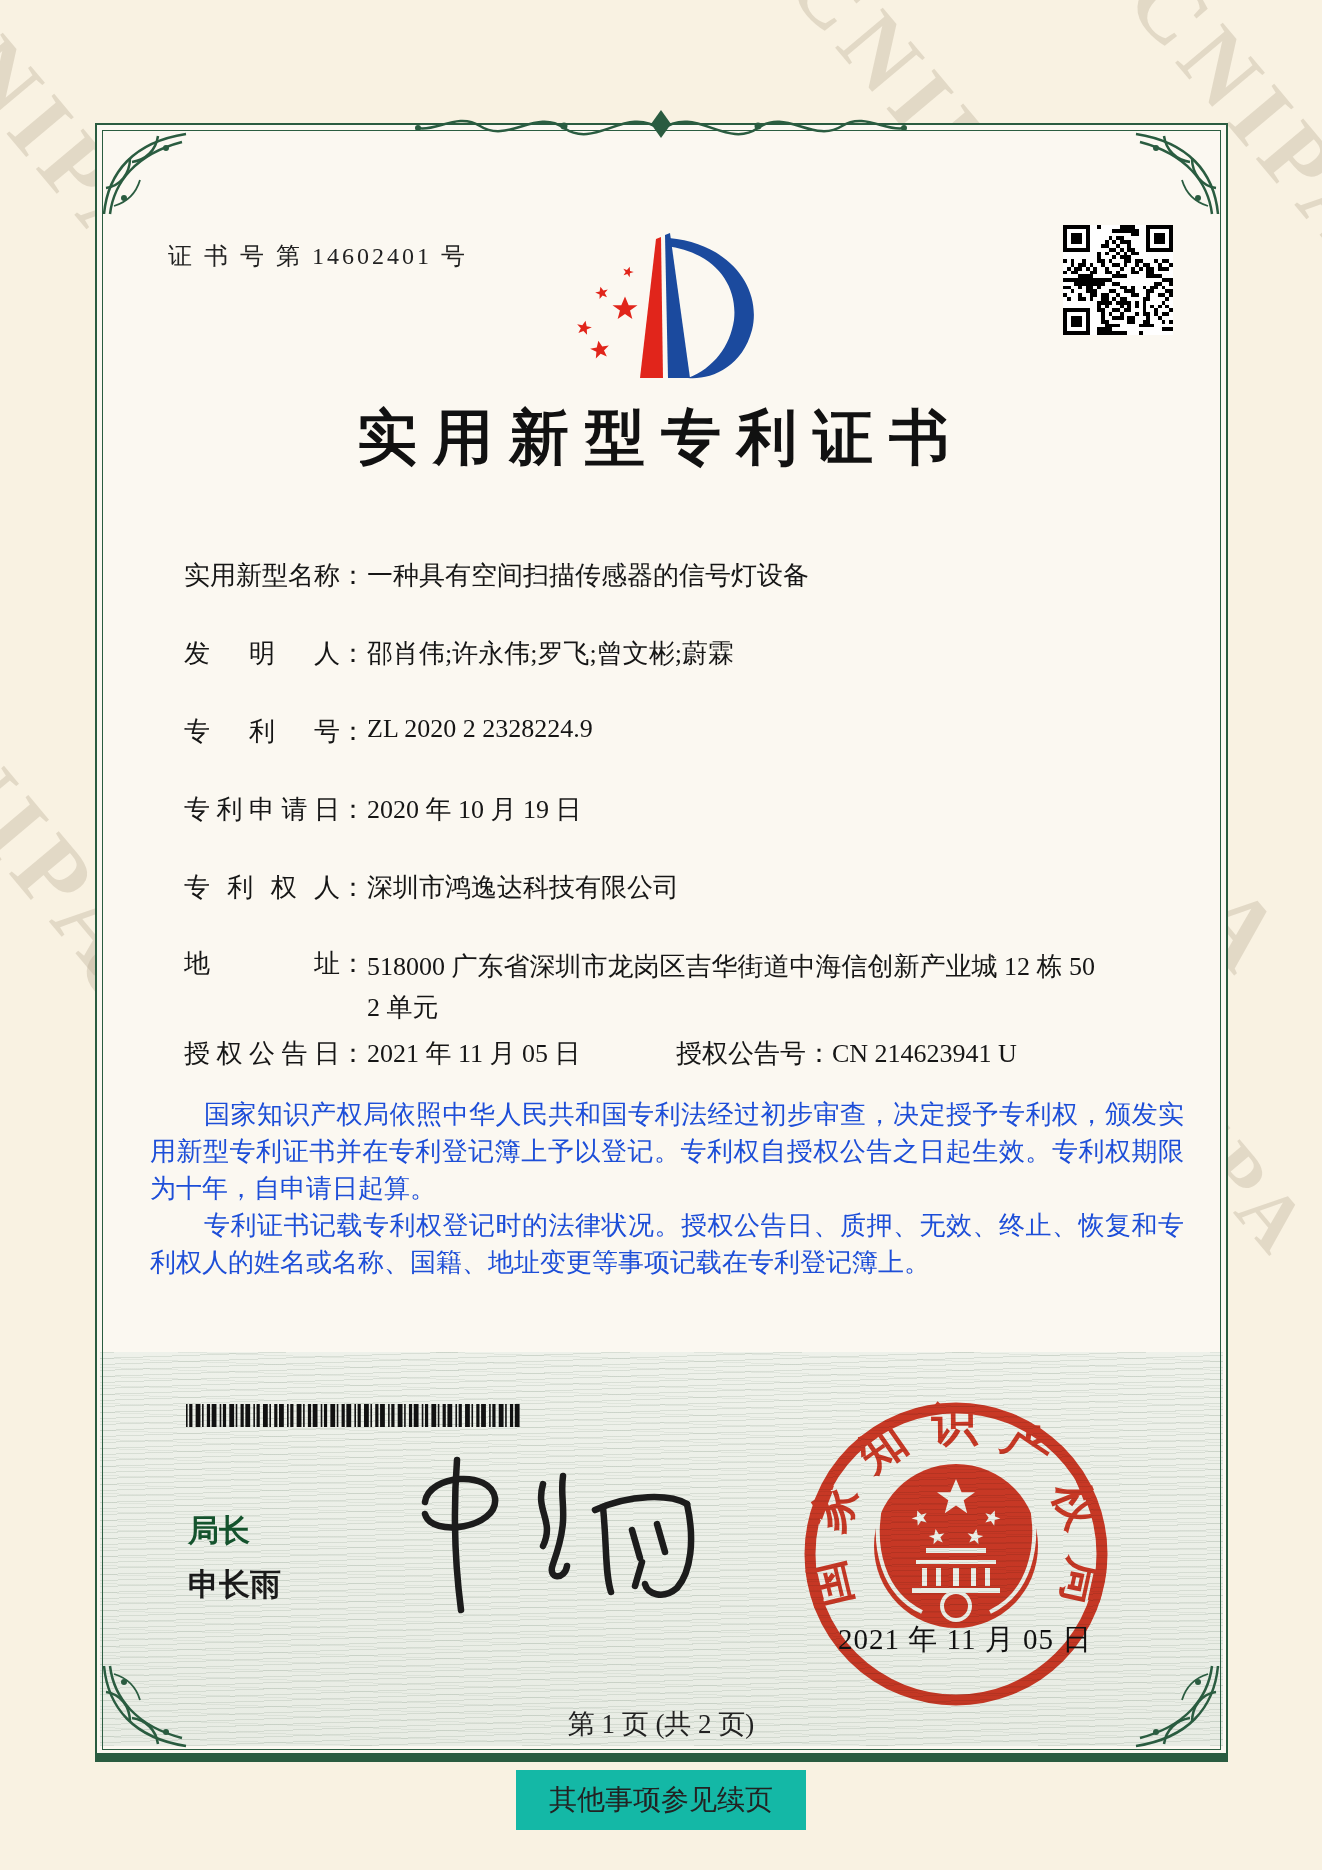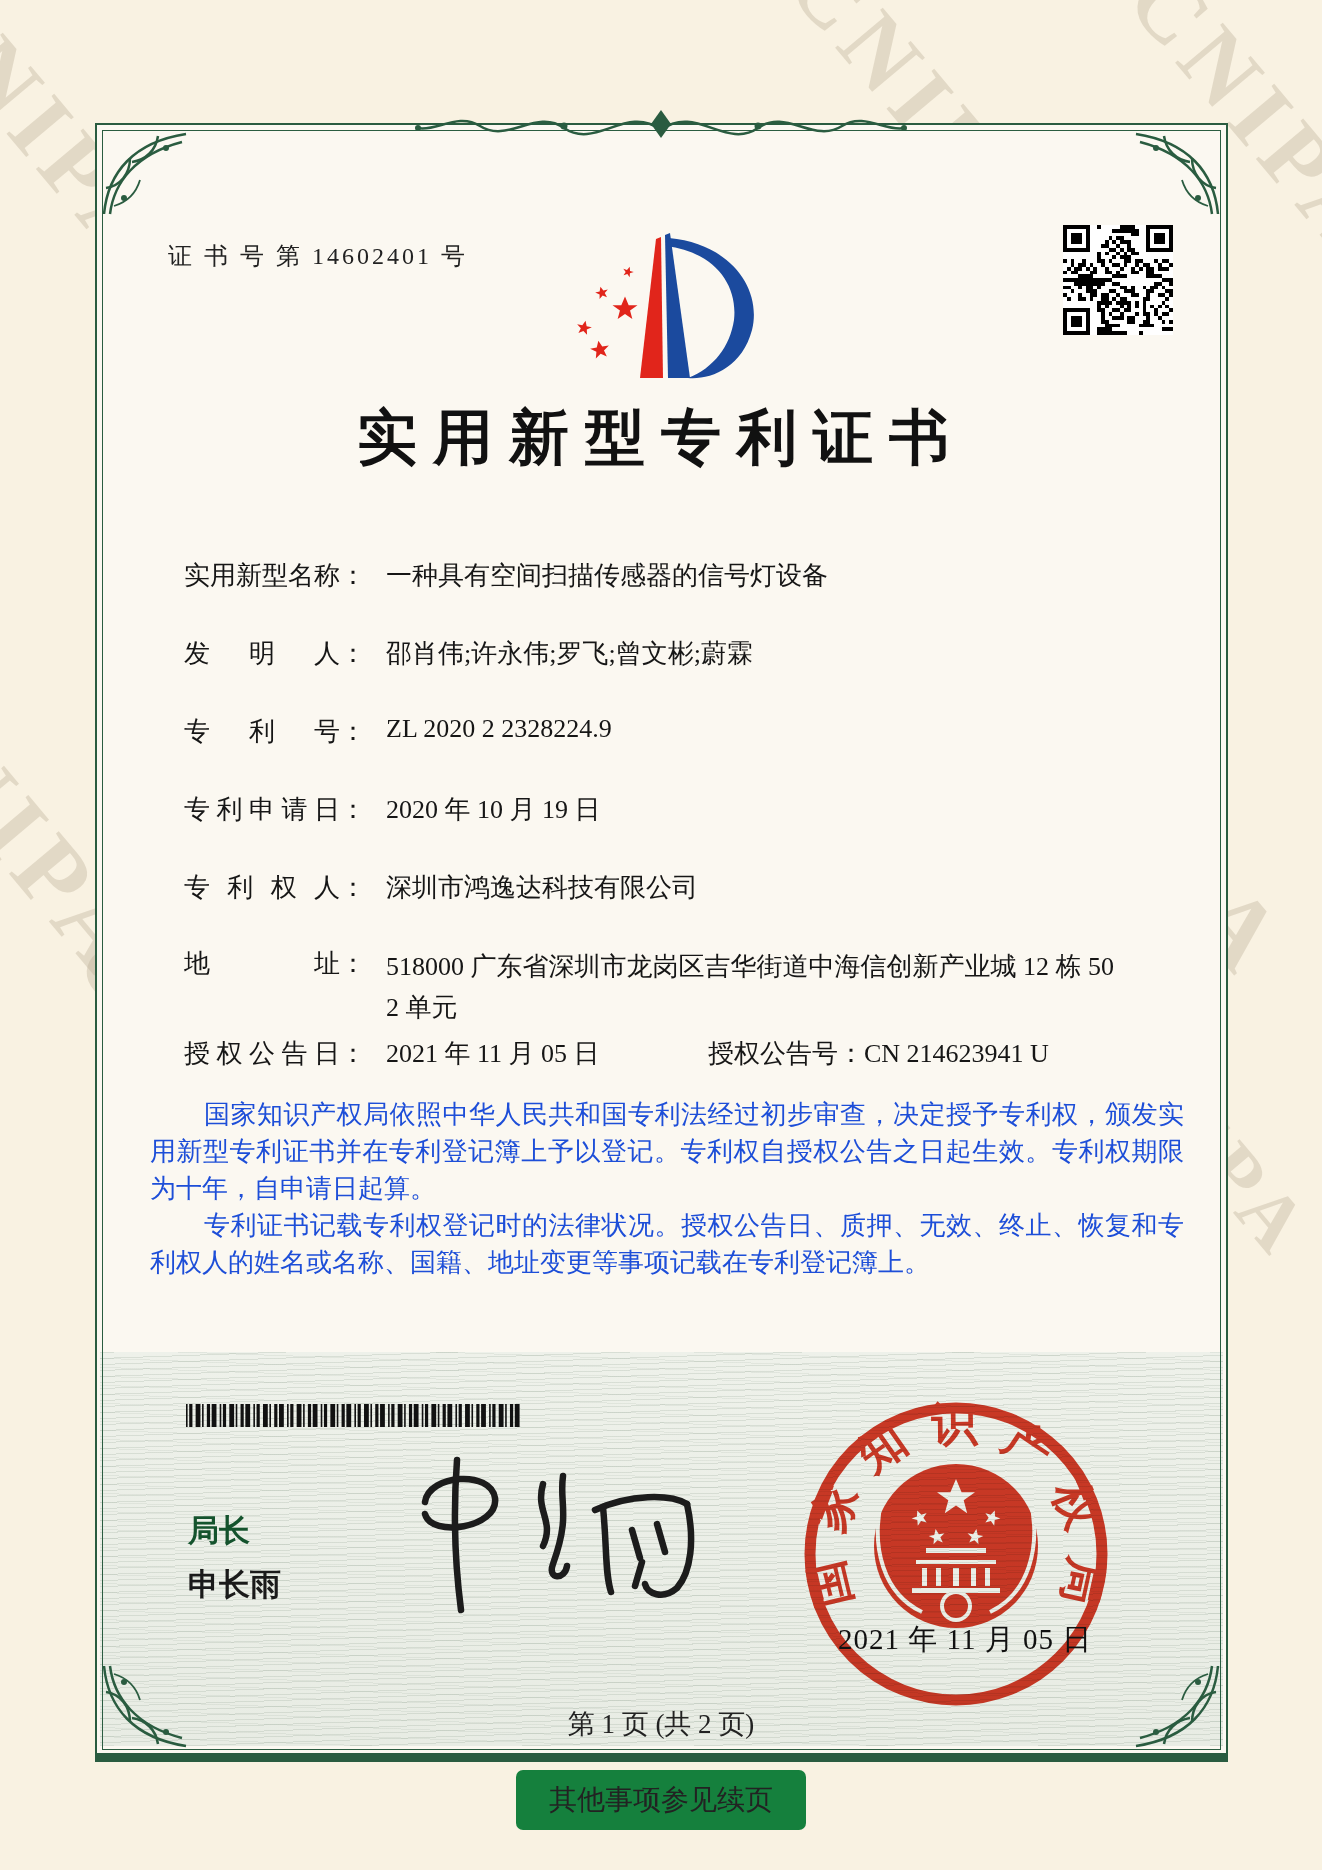--- a/index.html
+++ b/index.html
@@ -29,39 +29,39 @@
   #topOrn{position:absolute;left:396px;top:96px;z-index:3;}
 
   
   .abs{position:absolute;z-index:4;}
   #certno{left:168px;top:240px;font-size:24px;letter-spacing:3px;color:#222;}
   #title{left:0;top:398px;width:1322px;text-align:center;font-size:60px;font-weight:bold;
          letter-spacing:16px;color:#111;}
   .frow{position:absolute;left:184px;z-index:4;font-size:26px;color:#161616;white-space:nowrap;}
   .flbl{display:inline-block;width:156px;text-align:justify;text-align-last:justify;vertical-align:top;}
   .fcolon{display:inline-block;vertical-align:top;}
-  .fval{display:inline-block;vertical-align:top;margin-left:20px;}
+  .fval{display:inline-block;vertical-align:top;margin-left:1px;}
   .fval.addr{white-space:normal;width:730px;line-height:41px;word-break:break-all;}
-  .g2{position:absolute;left:524px;top:0;white-space:nowrap;text-align:center;}
+  .g2{position:absolute;left:492px;top:0;white-space:nowrap;text-align:center;}
 
   #paras{left:150px;top:1096px;width:1034px;font-size:26px;line-height:37px;
          text-align:justify;color:#1d4ed8;}
   #paras p{margin:0;text-indent:54px;}
 
   #barcode{left:186px;top:1404px;z-index:4;}
   #signer-title{left:188px;top:1510px;font-size:31px;font-weight:600;
     font-family:"Liberation Sans","DejaVu Sans",sans-serif;color:#14532d;z-index:4;}
   #signer-name{left:188px;top:1564px;font-size:31px;font-weight:600;
     font-family:"Liberation Sans","DejaVu Sans",sans-serif;color:#1a1a1a;z-index:4;}
   #sig{left:395px;top:1452px;z-index:4;}
   #seal{left:800px;top:1398px;z-index:5;mix-blend-mode:multiply;opacity:.95;}
   #sealdate{left:838px;top:1620px;font-size:29px;letter-spacing:1px;color:#111;z-index:6;}
   #pageno{left:0;top:1706px;width:1322px;text-align:center;font-size:27px;color:#222;z-index:4;}
-  #contbox{left:50%;transform:translateX(-50%);top:1770px;width:290px;height:60px;background:#15803d;
-           text-align:center;line-height:60px;font-size:28px;color:#222;z-index:4;border-radius:7px;}
+  #contbox{left:50%;transform:translateX(-50%);top:1770px;width:290px;height:60px;background:#14b8a6;
+           text-align:center;line-height:60px;font-size:28px;color:#222;z-index:4;}
   #logo{left:572px;top:228px;z-index:4;}
   #qr{left:1063px;top:225px;z-index:4;background:#fff;}
 </style>
 </head>
 <body>
 
 <div id="page">
 
   <svg width="0" height="0" style="position:absolute" aria-hidden="true">
     <defs>

